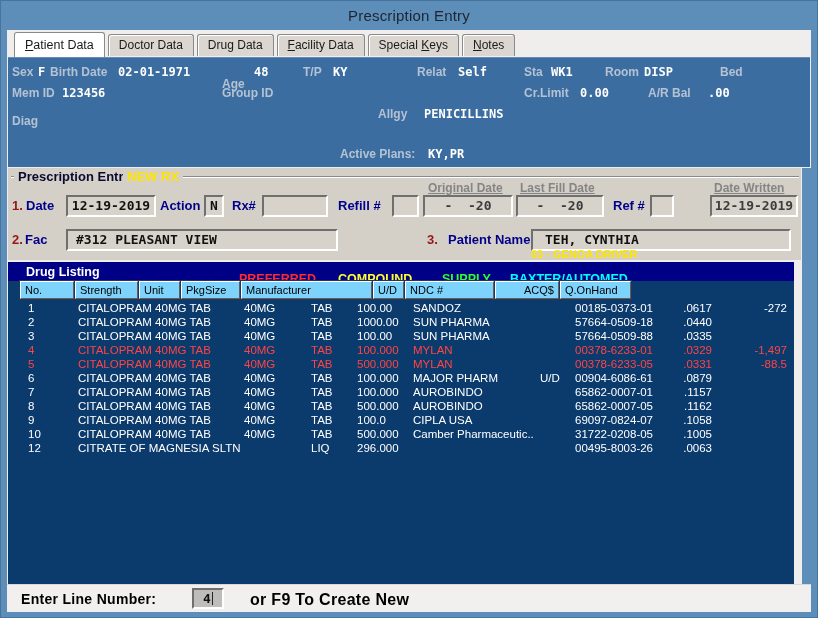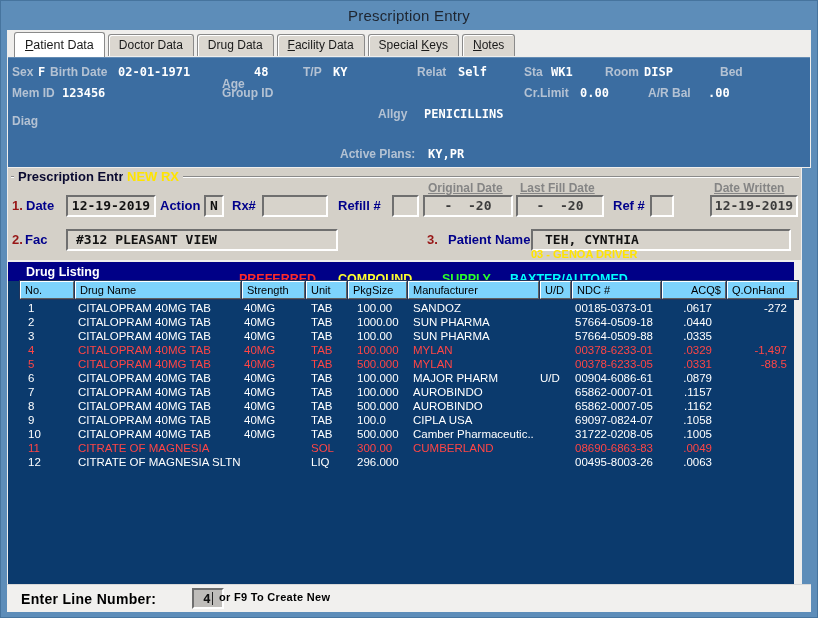--- a/index.html
+++ b/index.html
@@ -88,21 +88,21 @@
   .trow [data-col="ud"]{padding-left:6px}
   .trow [data-col="ndc"]{padding-left:10px}
   .trow [data-col="acq"]{text-align:right;padding-right:6px}
   .trow [data-col="qoh"]{text-align:right;padding-right:2px}
 
   
   .footer { position:absolute; left:0; top:554px; width:804px; height:28px; background:#f1f0ee;
     border-top:1px solid #d8d8d8; }
   .footer .prompt { position:absolute; left:14px; top:6px; font-weight:bold; font-size:14px;
     letter-spacing:.3px; color:#000; }
-  .footer .suffix { position:absolute; left:212px; top:6px; font-weight:bold; font-size:11px;
+  .footer .suffix { position:absolute; left:243px; top:6px; font-weight:bold; font-size:16px;
     letter-spacing:.3px; color:#000; }
   .line-input { position:absolute; left:185px; top:3px; width:32px; height:21px;
     background:#bfbdba; border:2px solid; border-color:#6f6f6f #ffffff #ffffff #6f6f6f;
     display:flex; align-items:center; justify-content:center;
     font-family:"DejaVu Sans Mono", monospace; font-weight:bold; font-size:13px; color:#111; }
   .caret { display:inline-block; width:1px; height:13px; background:#222; margin-left:1px; }
 </style>
 </head>
 <body>
 
@@ -205,21 +205,20 @@
         <span>
             <span class="legend-item" style="color: rgb(255, 42, 42); left: 231px;">PREFERRED</span>
             <span class="legend-item" style="color: rgb(255, 255, 46); left: 330px;">COMPOUND</span>
             <span class="legend-item" style="color: rgb(42, 255, 42); left: 434px;">SUPPLY</span>
             <span class="legend-item" style="color: rgb(0, 255, 255); left: 502px;">BAXTER/AUTOMED</span>
           </span>
       </div>
 
       <div class="thead">
         <span class="hc col-no">No.</span>
-        <span class="hc col-drug">Drug Name</span>
         <span class="hc col-str">Strength</span>
         <span class="hc col-unit">Unit</span>
         <span class="hc col-pkg">PkgSize</span>
         <span class="hc col-mfr">Manufacturer</span>
         <span class="hc col-ud">U/D</span>
         <span class="hc col-ndc">NDC #</span>
         <span class="hc col-acq ta-r">ACQ$</span>
         <span class="hc col-qoh">Q.OnHand</span>
       </div>
 
@@ -337,32 +336,20 @@
     <span class="col-drug" data-col="drug">CITALOPRAM 40MG TAB</span>
     <span class="col-str" data-col="strength">40MG</span>
     <span class="col-unit" data-col="unit">TAB</span>
     <span class="col-pkg" data-col="pkg">500.000</span>
     <span class="col-mfr" data-col="mfr">Camber Pharmaceutic...</span>
     <span class="col-ud" data-col="ud"></span>
     <span class="col-ndc" data-col="ndc">31722-0208-05</span>
     <span class="col-acq" data-col="acq">.1005</span>
     <span class="col-qoh" data-col="qoh"></span>
   </div>
-          <div class="trow red">
-    <span class="col-no" data-col="no">11</span>
-    <span class="col-drug" data-col="drug">CITRATE OF MAGNESIA</span>
-    <span class="col-str" data-col="strength"></span>
-    <span class="col-unit" data-col="unit">SOL</span>
-    <span class="col-pkg" data-col="pkg">300.00</span>
-    <span class="col-mfr" data-col="mfr">CUMBERLAND</span>
-    <span class="col-ud" data-col="ud"></span>
-    <span class="col-ndc" data-col="ndc">08690-6863-83</span>
-    <span class="col-acq" data-col="acq">.0049</span>
-    <span class="col-qoh" data-col="qoh"></span>
-  </div>
           <div class="trow">
     <span class="col-no" data-col="no">12</span>
     <span class="col-drug" data-col="drug">CITRATE OF MAGNESIA SLTN CHE...</span>
     <span class="col-str" data-col="strength"></span>
     <span class="col-unit" data-col="unit">LIQ</span>
     <span class="col-pkg" data-col="pkg">296.000</span>
     <span class="col-mfr" data-col="mfr"></span>
     <span class="col-ud" data-col="ud"></span>
     <span class="col-ndc" data-col="ndc">00495-8003-26</span>
     <span class="col-acq" data-col="acq">.0063</span>

